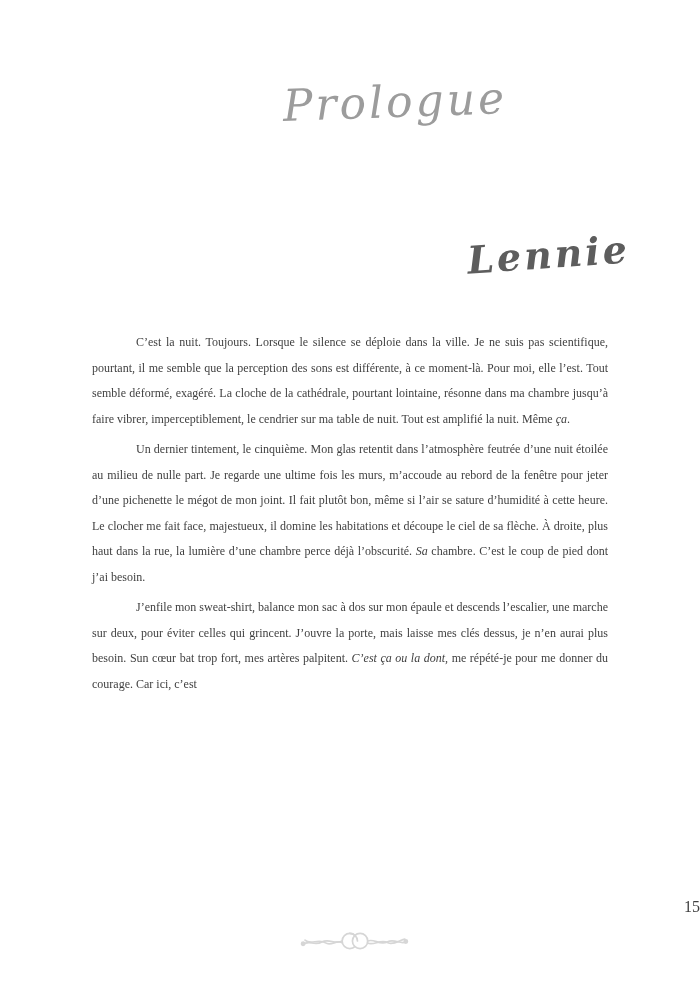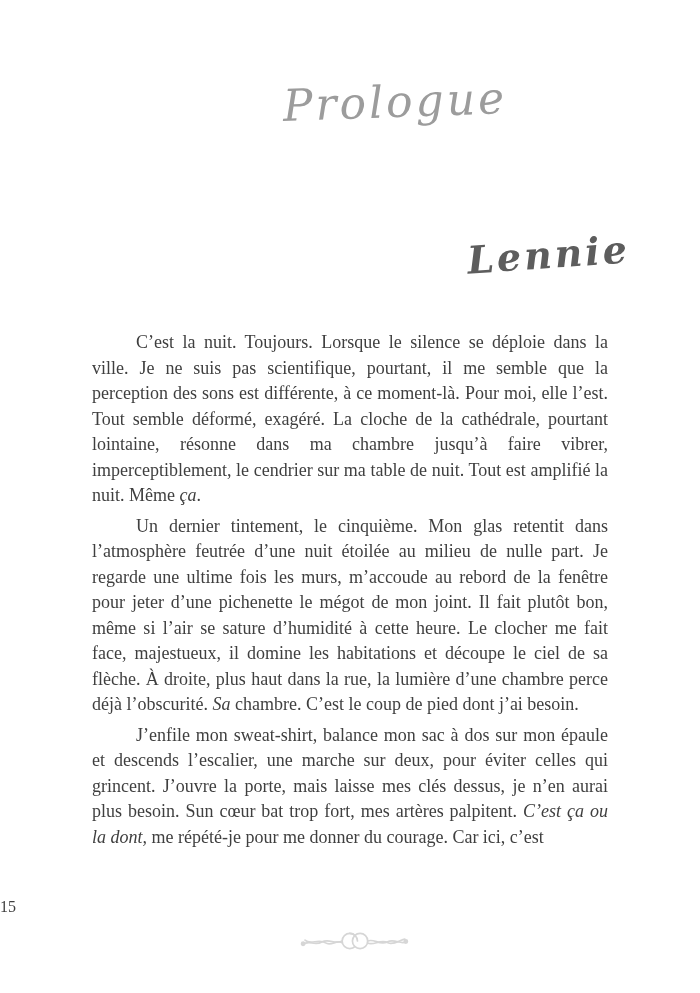--- a/index.html
+++ b/index.html
@@ -40,38 +40,38 @@
     letter-spacing: 3px;
     color: var(--chapter, #5d5d5d);
     transform: rotate(-4deg);
   }
   .body-text {
     position: absolute;
     top: 330px;
     left: 92px;
     right: 92px;
     color: var(--body-text, #3f3f3f);
-    font-size: 18px;
+    font-size: 12px;
     line-height: 25.5px;
     text-align: justify;
     text-justify: inter-word;
   }
   .body-text p {
     margin: 0 0 5px 0;
     text-indent: 44px;
   }
   .it {
     font-style: italic;
   }
   .page-number {
     position: absolute;
     top: 898px;
     left: 0;
     right: 0;
-    text-align: left;
+    text-align: right;
     font-size: 16px;
     color: var(--page-number, #3f3f3f);
   }
   .ornament {
     position: absolute;
     top: 924px;
     left: 50%;
     transform: translateX(-46%);
     width: 112px;
     height: 34px;

